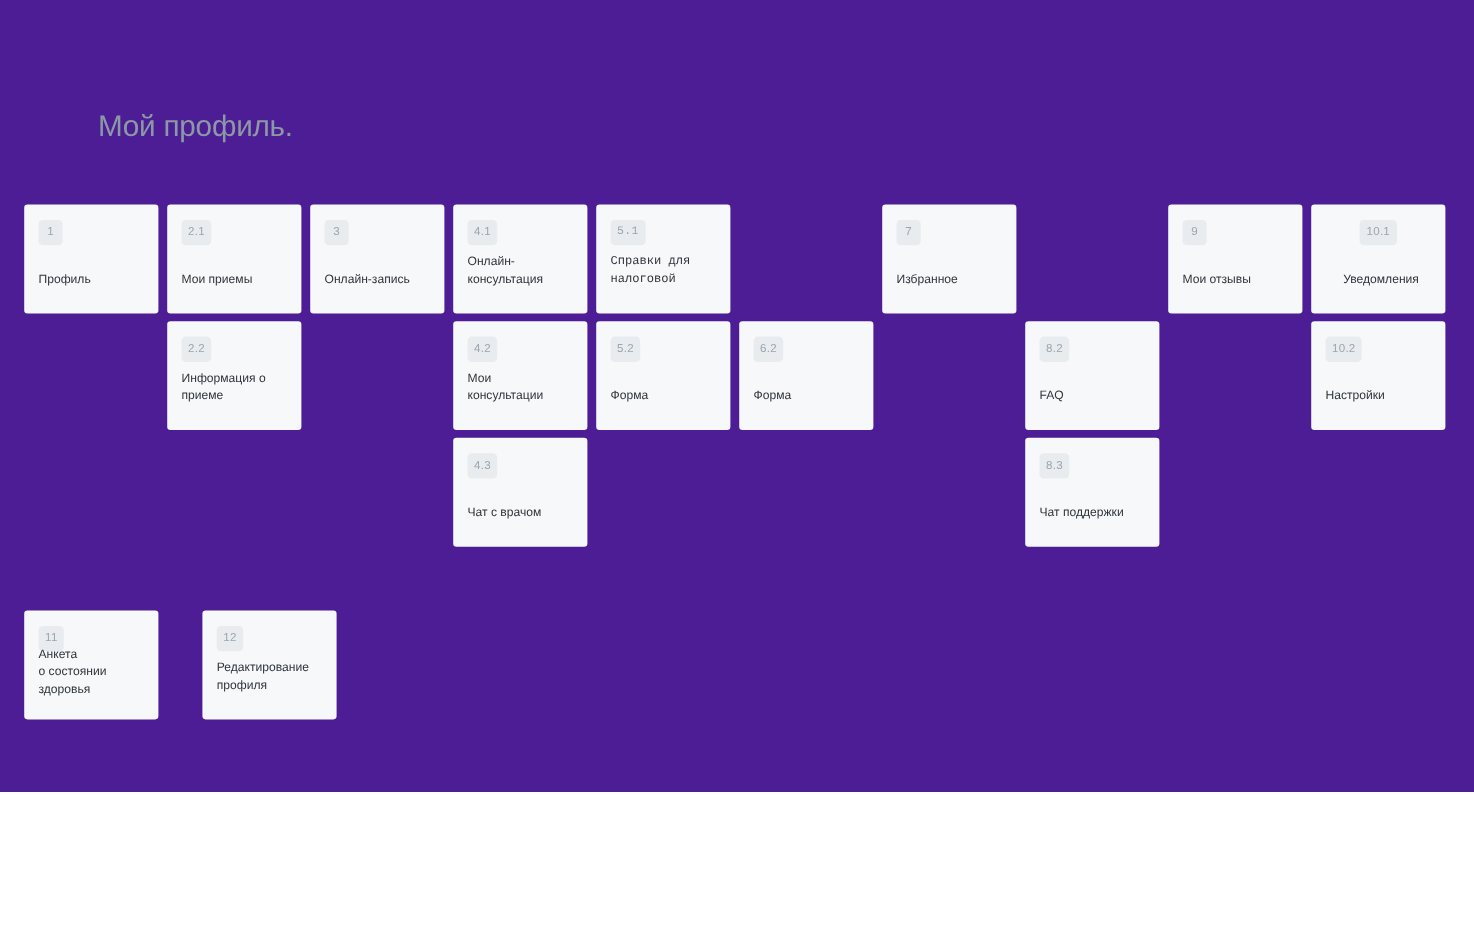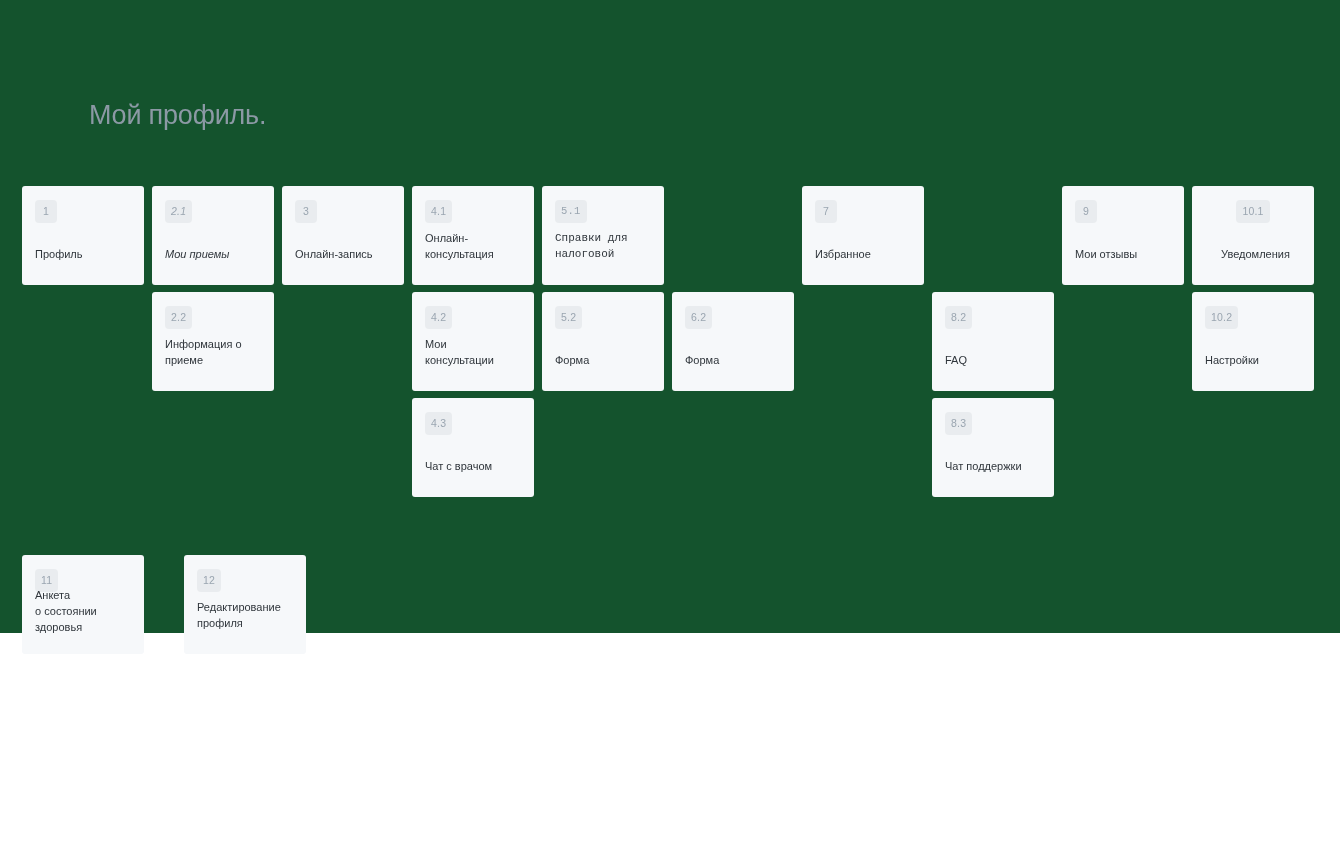--- a/index.html
+++ b/index.html
@@ -6,22 +6,22 @@
   html, body {
     width: 1340px;
     height: 864px;
     background: #ffffff;
     font-family: "Liberation Sans", sans-serif;
     overflow: hidden;
   }
   .page {
     position: relative;
     width: 1340px;
-    height: 633px;
-    background: #14532d;
+    height: 720px;
+    background: #4c1d95;
   }
   .page-title {
     position: absolute;
     left: 89px;
     top: 100px;
     font-size: 27px;
     font-weight: 400;
     color: #8c99a5;
     letter-spacing: -0.2px;
     white-space: nowrap;
@@ -86,21 +86,21 @@
 </style>
 </head>
 <body>
 
 <div class="page">
 
   <h1 class="page-title">Мой профиль.</h1>
 
   <div class="grid">
       <div class="card" style="grid-area: 1 / 1;"><span class="card-badge">1</span><div class="card-label">Профиль</div></div>
-      <div class="card" style="grid-area: 1 / 2; font-style: italic;"><span class="card-badge">2.1</span><div class="card-label">Мои приемы</div></div>
+      <div class="card" style="grid-area: 1 / 2;"><span class="card-badge">2.1</span><div class="card-label">Мои приемы</div></div>
       <div class="card" style="grid-area: 1 / 3;"><span class="card-badge">3</span><div class="card-label">Онлайн-запись</div></div>
       <div class="card" style="grid-area: 1 / 4;"><span class="card-badge">4.1</span><div class="card-label">Онлайн-
 консультация</div></div>
       <div class="card" style="grid-area: 1 / 5; font-family: Liberation Mono, monospace;"><span class="card-badge">5.1</span><div class="card-label">Справки для
 налоговой</div></div>
       <div class="card" style="grid-area: 1 / 7;"><span class="card-badge">7</span><div class="card-label">Избранное</div></div>
       <div class="card" style="grid-area: 1 / 9;"><span class="card-badge">9</span><div class="card-label">Мои отзывы</div></div>
       <div class="card" style="grid-area: 1 / 10; text-align: center;"><span class="card-badge">10.1</span><div class="card-label">Уведомления</div></div>
       <div class="card" style="grid-area: 2 / 2;"><span class="card-badge">2.2</span><div class="card-label">Информация о
 приеме</div></div>

